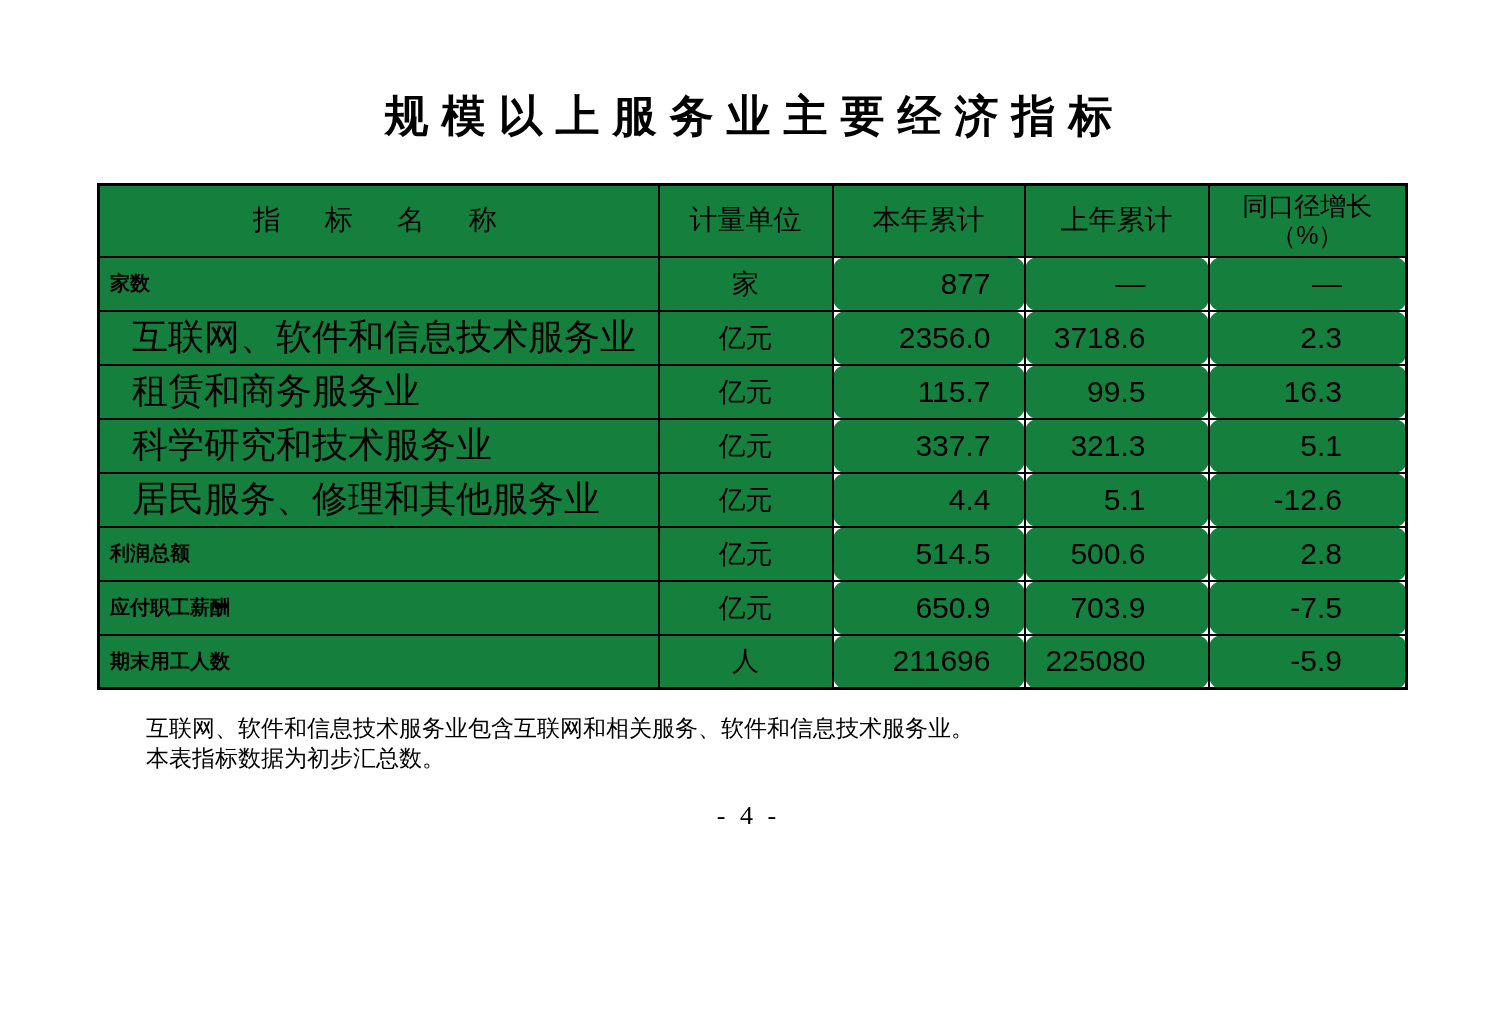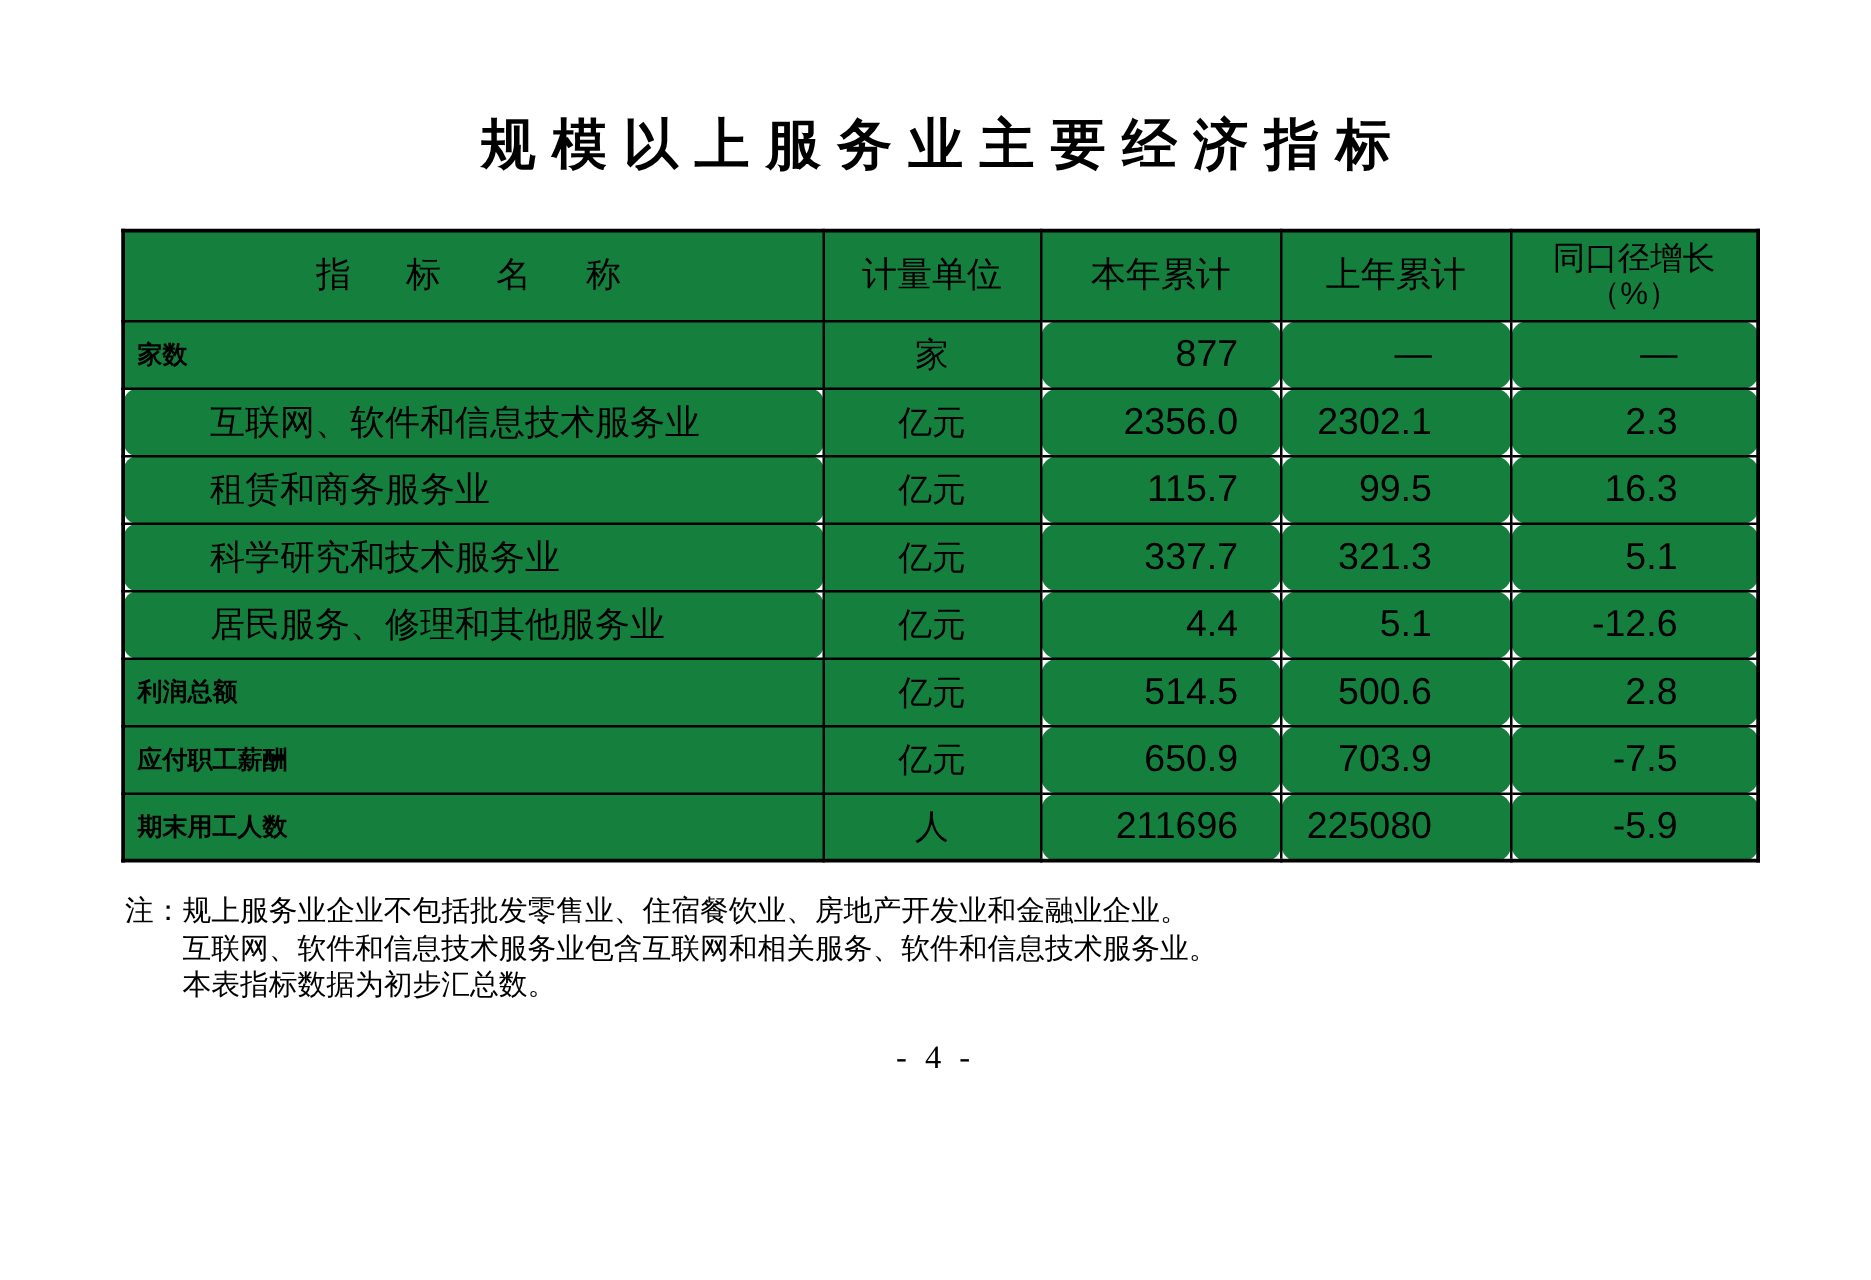--- a/index.html
+++ b/index.html
@@ -65,21 +65,21 @@
   }
 
   .stat-table tbody tr { height: 54px; }
 
   td.c-ind {
     font-size: 20px;
     text-align: left;
     padding-left: 10px;
   }
   tr.row-main td.c-ind { font-weight: bold; }
-  tr.row-sub  td.c-ind { font-weight: normal; padding-left: 68px; font-size: 28px; border-radius: 11px; }
+  tr.row-sub  td.c-ind { font-weight: normal; padding-left: 32px; font-size: 36px; }
 
   td.c-unit {
     font-size: 27px;
     text-align: center;
     font-weight: normal;
   }
 
   td.c-num {
     font-size: 30px;
     text-align: right;
@@ -139,21 +139,21 @@
         <td class="c-ind">家数</td>
         <td class="c-unit">家</td>
         <td class="c-num c-cur">877</td>
         <td class="c-num c-prev">—</td>
         <td class="c-num c-growth">—</td>
       </tr>
       <tr class="row-sub">
         <td class="c-ind">互联网、软件和信息技术服务业</td>
         <td class="c-unit">亿元</td>
         <td class="c-num c-cur">2356.0</td>
-        <td class="c-num c-prev">2302.1</td>
+        <td class="c-num c-prev">3718.6</td>
         <td class="c-num c-growth">2.3</td>
       </tr>
       <tr class="row-sub">
         <td class="c-ind">租赁和商务服务业</td>
         <td class="c-unit">亿元</td>
         <td class="c-num c-cur">115.7</td>
         <td class="c-num c-prev">99.5</td>
         <td class="c-num c-growth">16.3</td>
       </tr>
       <tr class="row-sub">
@@ -188,18 +188,17 @@
         <td class="c-ind">期末用工人数</td>
         <td class="c-unit">人</td>
         <td class="c-num c-cur">211696</td>
         <td class="c-num c-prev">225080</td>
         <td class="c-num c-growth">-5.9</td>
       </tr>
     </tbody>
 </table>
 
 <div class="notes">
-  <div class="note-line"><span>注：</span><span>规上服务业企业不包括批发零售业、住宿餐饮业、房地产开发业和金融业企业。</span></div>
   <div class="note-line indented">互联网、软件和信息技术服务业包含互联网和相关服务、软件和信息技术服务业。</div>
   <div class="note-line indented">本表指标数据为初步汇总数。</div>
 </div>
 
 <div class="page-number">- 4 -</div>
 
 </body></html>

